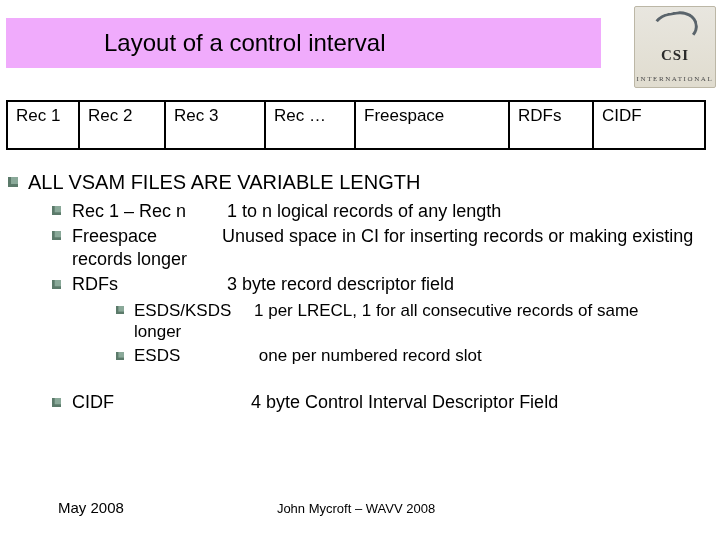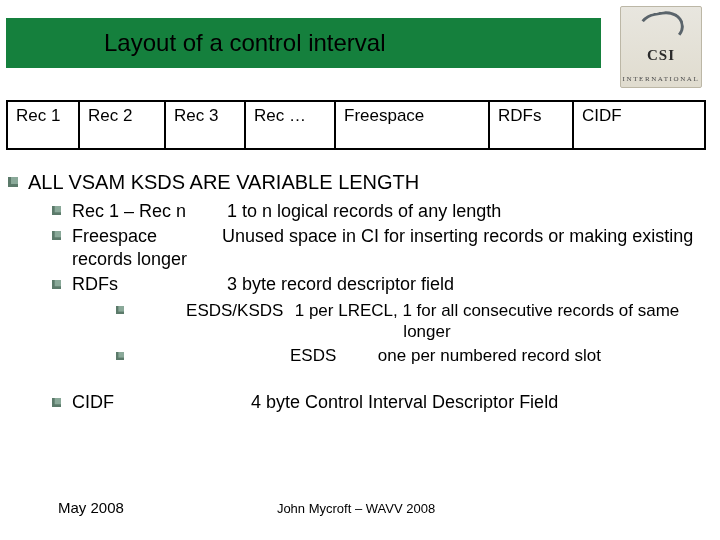--- a/index.html
+++ b/index.html
@@ -16,32 +16,32 @@
     position: relative;
     width: 720px;
     height: 540px;
   }
   .title-bar {
     position: absolute;
     left: 6px;
     top: 18px;
     width: 595px;
     height: 50px;
-    background: #15803d;
+    background: #f0abfc;
     display: flex;
     align-items: center;
     padding-left: 98px;
     box-sizing: border-box;
     font-family: Arial, Helvetica, sans-serif;
     font-size: 24px;
     color: #000;
   }
   .logo-box {
     position: absolute;
-    right: 18px;
+    right: 4px;
     top: 6px;
     width: 82px;
     height: 82px;
     background: linear-gradient(180deg, #e8e6df 0%, #e0dccf 100%);
     border: 1px solid #bcb7a6;
     border-radius: 2px;
     box-sizing: border-box;
     display: flex;
     flex-direction: column;
     align-items: center;
@@ -125,21 +125,20 @@
     list-style: none;
     margin: 4px 0 4px 0;
     padding: 0;
   }
   ul.lvl2 > li {
     position: relative;
     padding-left: 62px;
     font-size: 17px;
     line-height: 1.28;
     margin-bottom: 2px;
-    text-align: center;
   }
   .bullet {
     position: absolute;
     left: 0;
     top: 0.35em;
     width: 10px;
     height: 10px;
   }
   ul.lvl1 > li > .bullet { left: 24px; width: 9px; height: 9px; top: 0.38em; }
   ul.lvl2 > li > .bullet { left: 44px; width: 8px; height: 8px; top: 0.38em; }
@@ -178,39 +177,39 @@
     <div class="logo-swirl"></div>
     <div class="logo-csi">CSI</div>
     <div class="logo-intl">INTERNATIONAL</div>
   </div>
 
   <table class="ci-table">
     <tbody>
         <tr>
       <td style="width:72px">Rec 1</td>
       <td style="width:86px">Rec 2</td>
-      <td style="width:80px">Rec 3</td>
+      <td style="width:100px">Rec 3</td>
       <td style="width:90px">Rec …</td>
       <td style="width:154px">Freespace</td>
       <td style="width:84px">RDFs</td>
       <td>CIDF</td>
     </tr>
   </tbody>
     </table>
 
   <div class="body-area">
     <ul class="lvl0">
       <li>
         <span class="bullet">
           <svg width="10" height="10" viewBox="0 0 10 10">
               <rect x="0" y="0" width="10" height="10" fill="#5b7a6a"></rect>
               <rect x="3" y="0" width="7" height="7" fill="#8aa999"></rect>
             </svg>
         </span>
-        <span>ALL VSAM KSDS ARE VARIABLE LENGTH</span>
+        <span>ALL VSAM FILES ARE VARIABLE LENGTH</span>
 
         <ul class="lvl1">
           <li>
             <span class="bullet">
               <svg width="9" height="9" viewBox="0 0 10 10">
                   <rect x="0" y="0" width="10" height="10" fill="#5b7a6a"></rect>
                   <rect x="3" y="0" width="7" height="7" fill="#8aa999"></rect>
                 </svg>
             </span>
           </li>

